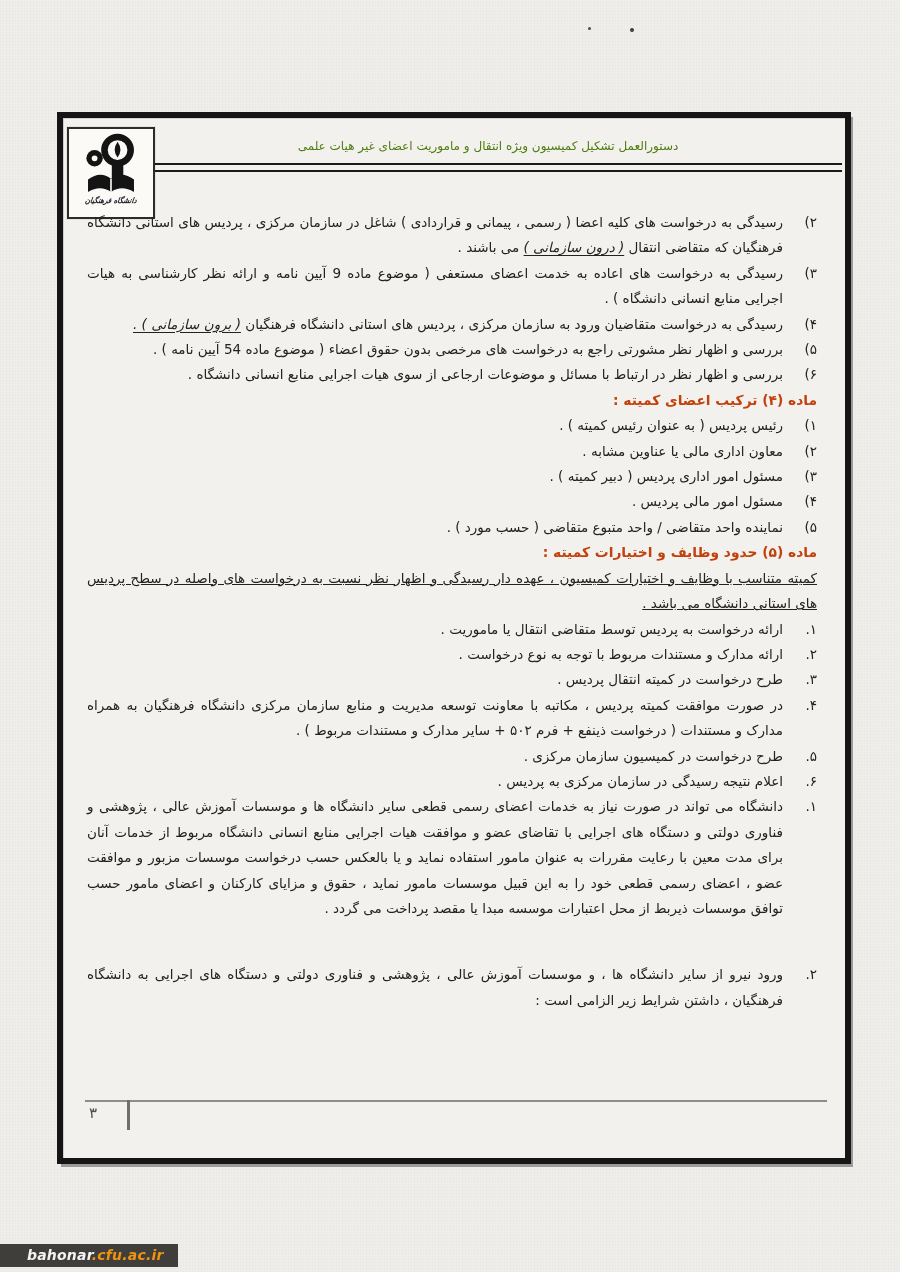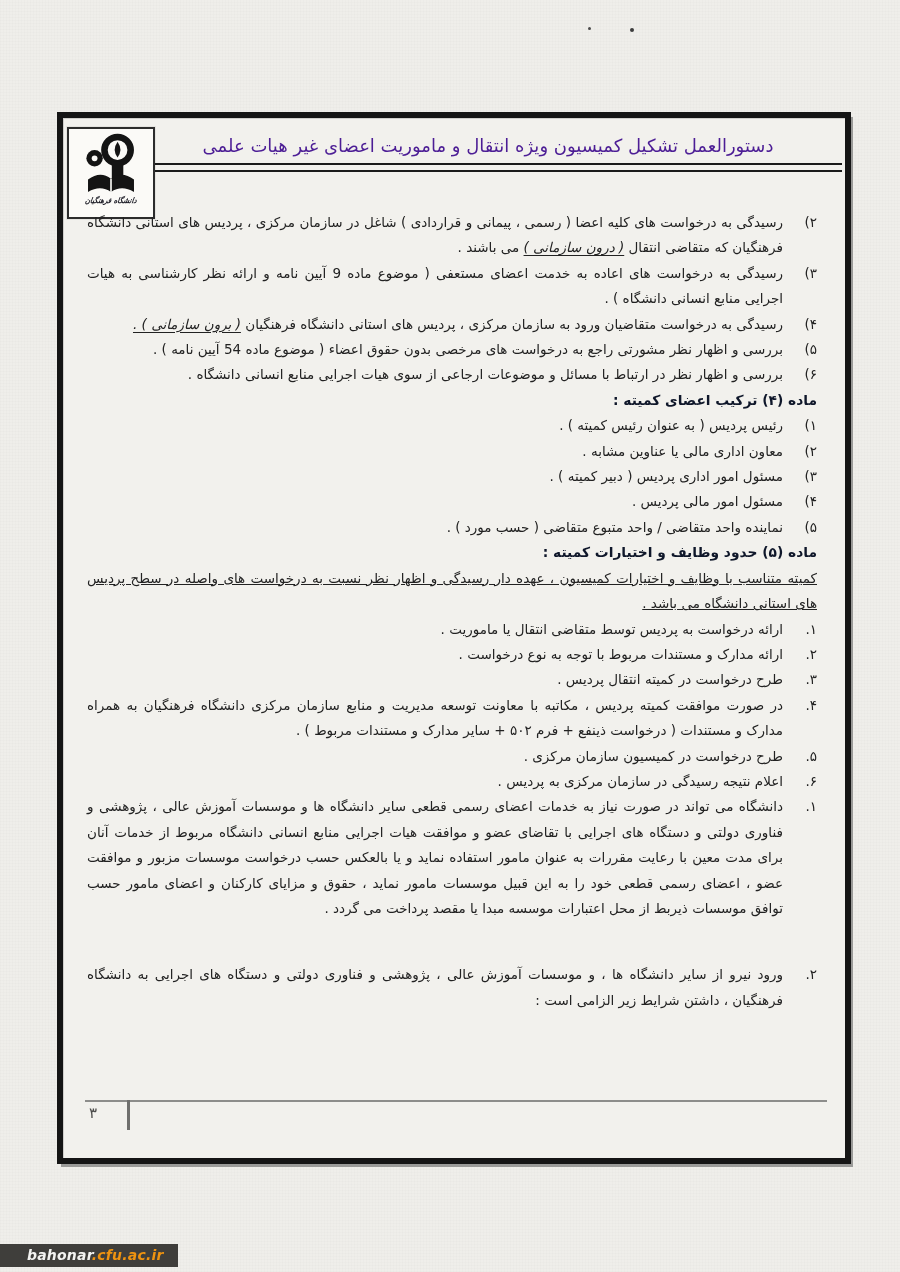--- a/index.html
+++ b/index.html
@@ -31,37 +31,37 @@
   }
   .logo-box svg{display:block;margin-top:3px;}
   .logo-caption{
     font-size:7px;font-weight:bold;font-style:italic;color:#20202a;
     transform:skewX(-8deg) scaleY(1.1);letter-spacing:-0.5px;margin-top:1px;white-space:nowrap;
   }
 
   
   .doc-title{
     position:absolute;top:16px;left:104px;right:36px;
-    text-align:center;font-size:18px;color:#4c1d95;line-height:24px;
+    text-align:center;font-size:12px;color:#4d7c0f;line-height:24px;
   }
   .double-rule{
     position:absolute;top:45px;left:92px;right:3px;height:5px;
     border-top:2px solid #1b1b1b;border-bottom:2px solid #1b1b1b;
   }
 
   
   .content{
     position:absolute;top:92px;left:24px;right:28px;
     direction:rtl;font-size:13.5px;line-height:25.4px;text-align:justify;color:#222;
   }
   .li{display:flex;margin:0;}
   .num{flex:0 0 34px;color:#222;}
   .txt{flex:1;text-align:justify;}
   .emrun{font-style:italic;text-decoration:underline;text-underline-offset:3px;}
-  .h{font-weight:bold;color:#0f172a;margin:0;font-size:13.8px;}
+  .h{font-weight:bold;color:#c2410c;margin:0;font-size:13.8px;}
   .para{margin:0;text-decoration:underline;}
   .gap-item{margin-top:41px;}
 
   
   .footer-rule{position:absolute;top:982px;left:22px;right:18px;height:2px;background:#8d8d8b;}
   .footer-tick{position:absolute;top:982px;left:64px;width:3px;height:30px;background:#6f6f6d;}
   .page-number{position:absolute;top:986px;left:26px;font-size:15px;color:#4c4c4a;}
 
   
   .watermark{

